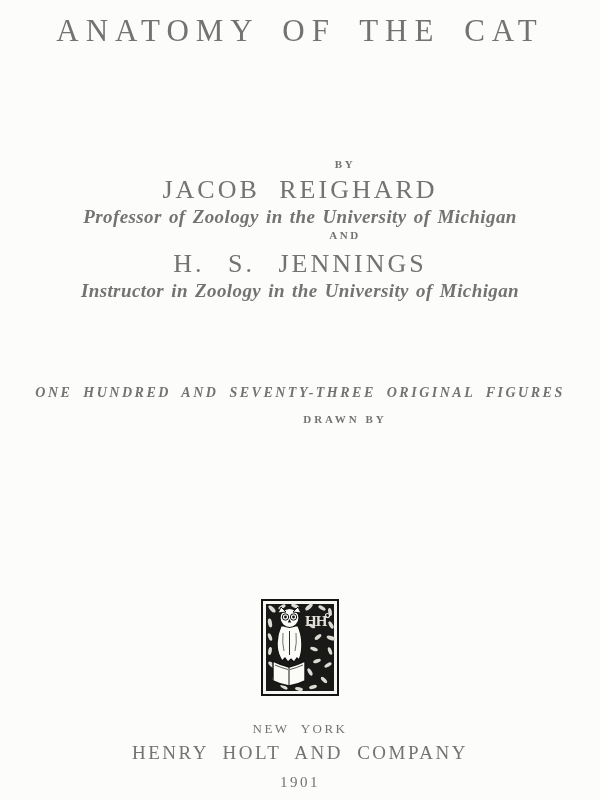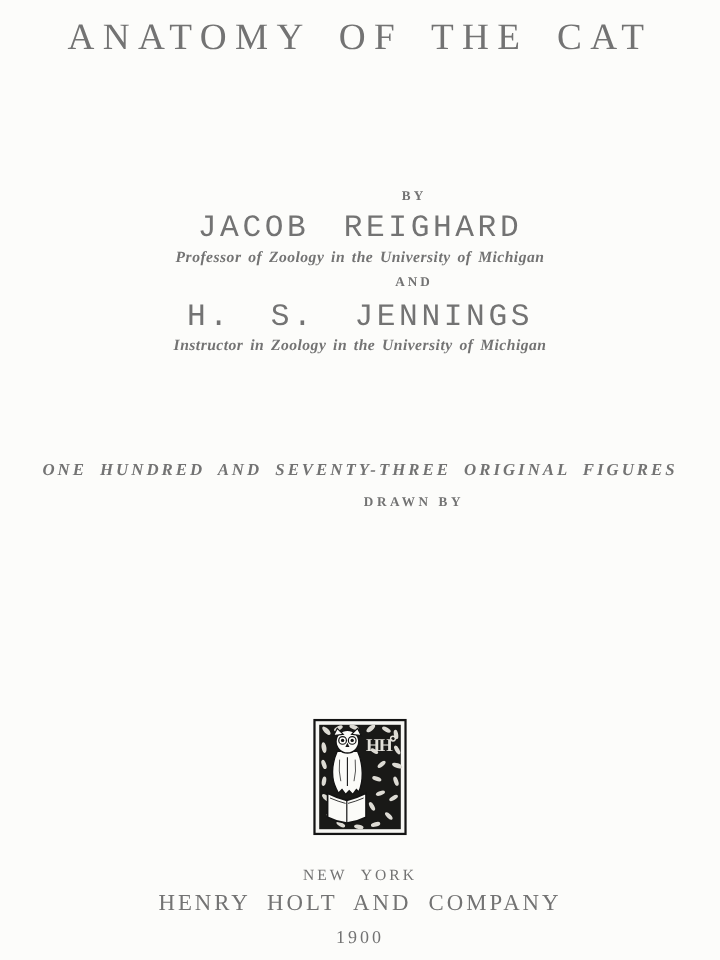--- a/index.html
+++ b/index.html
@@ -23,32 +23,32 @@
   }
   .small-label{
     font-family:"Liberation Serif", serif;
     font-size:11px;
     font-weight:bold;
     letter-spacing:2.5px;
     margin-left:45px;
   }
   .by-label{top:158px;}
   .author-name{
-    font-family:Liberation Mono, monospace;
+    font-family:Liberation Serif, serif;
     font-size:26px;
     font-weight:400;
     letter-spacing:3px;
     word-spacing:10px;
   }
   .author1-name{top:175px;}
   .affiliation{
     font-family:"Liberation Serif", serif;
     font-style:italic;
     font-weight:bold;
-    font-size:13px;
+    font-size:19px;
     letter-spacing:0.4px;
     word-spacing:2px;
   }
   .affiliation1{top:206px;}
   .and-label{top:229px;}
   .author2-name{top:249px;word-spacing:14px;}
   .affiliation2{top:280px;}
   .with-label{top:361px;}
   .figures-line{
     top:385px;
@@ -156,15 +156,15 @@
 
       <g>
         <text x="44" y="27" font-family="Liberation Serif, serif" font-size="15" font-weight="bold" fill="#e3e1da" letter-spacing="-1">HH</text>
         <circle cx="66.5" cy="16.5" r="2" fill="none" stroke="#e3e1da" stroke-width="1.2"></circle>
       </g>
     </svg>
   </div>
 
   <div class="centered publisher-name">HENRY HOLT AND COMPANY</div>
   <div class="centered publisher-city">NEW YORK</div>
-  <div class="centered publisher-year">1900</div>
+  <div class="centered publisher-year">1901</div>
 
 </div>
 
 </body></html>

